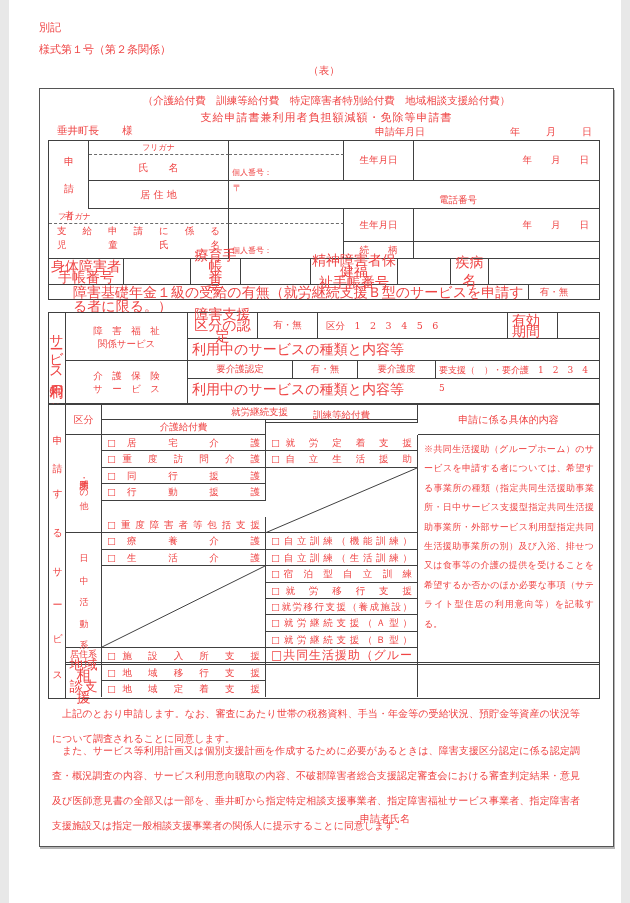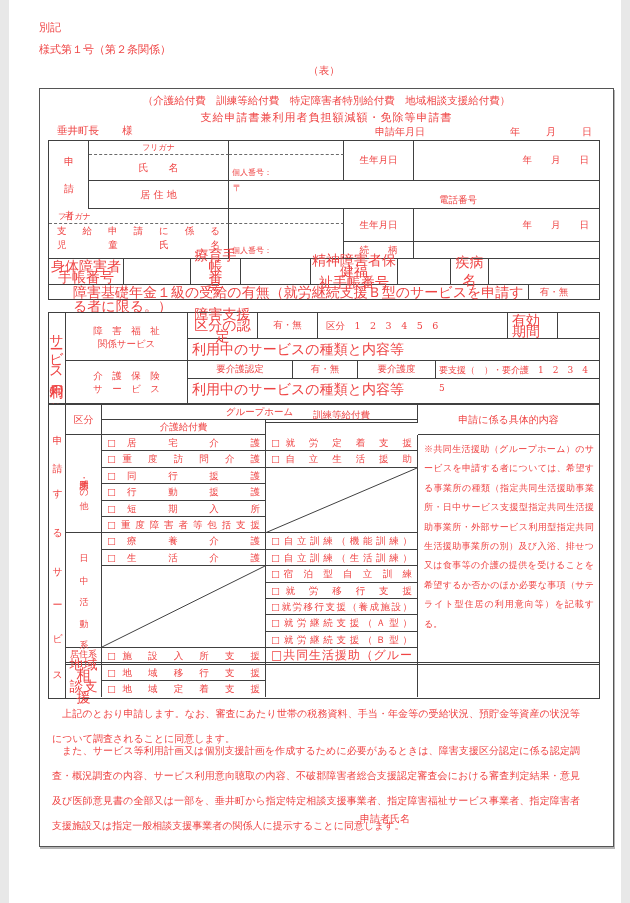--- a/index.html
+++ b/index.html
@@ -136,42 +136,41 @@
       <div class="c f85" style="left:139px;top:66px;width:411px;height:24px;padding:2px 0 0 4px;">利用中のサービスの種類と内容等</div>
     </div>
 
     <div class="tbl" style="top:315px;height:293px;">
 
       <div class="c br vwrap" style="left:0;top:0;width:17px;height:293px;">
         <span class="vj f10" style="padding:22px 0;">申請するサービス</span>
       </div>
 
       <div class="c br bb ctr f10" style="left:17px;top:0;width:36px;height:30px;">区分</div>
-      <div class="c br bb ctr f95" style="left:53px;top:0;width:316px;height:15px;">グループホーム</div>
+      <div class="c br bb ctr f95" style="left:53px;top:0;width:316px;height:15px;">就労継続支援</div>
       <div class="c br bb ctr f95" style="left:53px;top:15px;width:164px;height:15px;">介護給付費</div>
       <div class="c br bb ctr f95" style="left:217px;top:3px;width:152px;height:15px;">訓練等給付費</div>
       <div class="c bb ctr f10" style="left:369px;top:0;width:181px;height:30px;">申請に係る具体的内容</div>
 
       <div class="c br bb vwrap" style="left:17px;top:30px;width:36px;height:98.4px;">
         <span class="v f9">訪問系・その他</span>
       </div>
       <div class="c br bb vwrap" style="left:17px;top:128.4px;width:36px;height:114.8px;">
         <span class="vj f9" style="padding:14px 0;">日中活動系</span>
       </div>
       <div class="c br bbD ctr f9" style="left:17px;top:243.2px;width:36px;height:16.4px;">居住系</div>
       <div class="c br two f85" style="left:17px;top:259.6px;width:36px;height:32.4px;line-height:11px;">
         <span>地域相</span>
         <span>談支援</span>
       </div>
 
       <div class="c br bb cb" style="left:53px;top:30px;width:164px;height:16.4px;">□居　宅　介　護</div>
       <div class="c br bb cb" style="left:53px;top:46.4px;width:164px;height:16.4px;">□重 度 訪 問 介 護</div>
       <div class="c br bb cb" style="left:53px;top:62.8px;width:164px;height:16.4px;">□同　行　援　護</div>
       <div class="c br bb cb" style="left:53px;top:79.2px;width:164px;height:16.4px;">□行　動　援　護</div>
-      <div class="c br bb cb" style="left:53px;top:95.6px;width:164px;height:16.4px;">□短　期　入　所</div>
       <div class="c br bb cb" style="left:53px;top:112px;width:164px;height:16.4px;">□重度障害者等包括支援</div>
       <div class="c br bb cb" style="left:53px;top:128.4px;width:164px;height:16.4px;">□療　養　介　護</div>
       <div class="c br bb cb" style="left:53px;top:144.8px;width:164px;height:16.4px;">□生　活　介　護</div>
       <div class="c br bb" style="left:53px;top:161.2px;width:164px;height:82px;">
         <svg class="diag" viewBox="0 0 100 100" preserveAspectRatio="none">
             <line x1="0" y1="100" x2="100" y2="0" stroke="#404040" stroke-width="1" vector-effect="non-scaling-stroke"></line>
           </svg>
       </div>
       <div class="c br bbD cb" style="left:53px;top:243.2px;width:164px;height:16.4px;">□施 設 入 所 支 援</div>
       <div class="c br bb cb" style="left:53px;top:259.6px;width:164px;height:16.4px;">□地 域 移 行 支 援</div>

